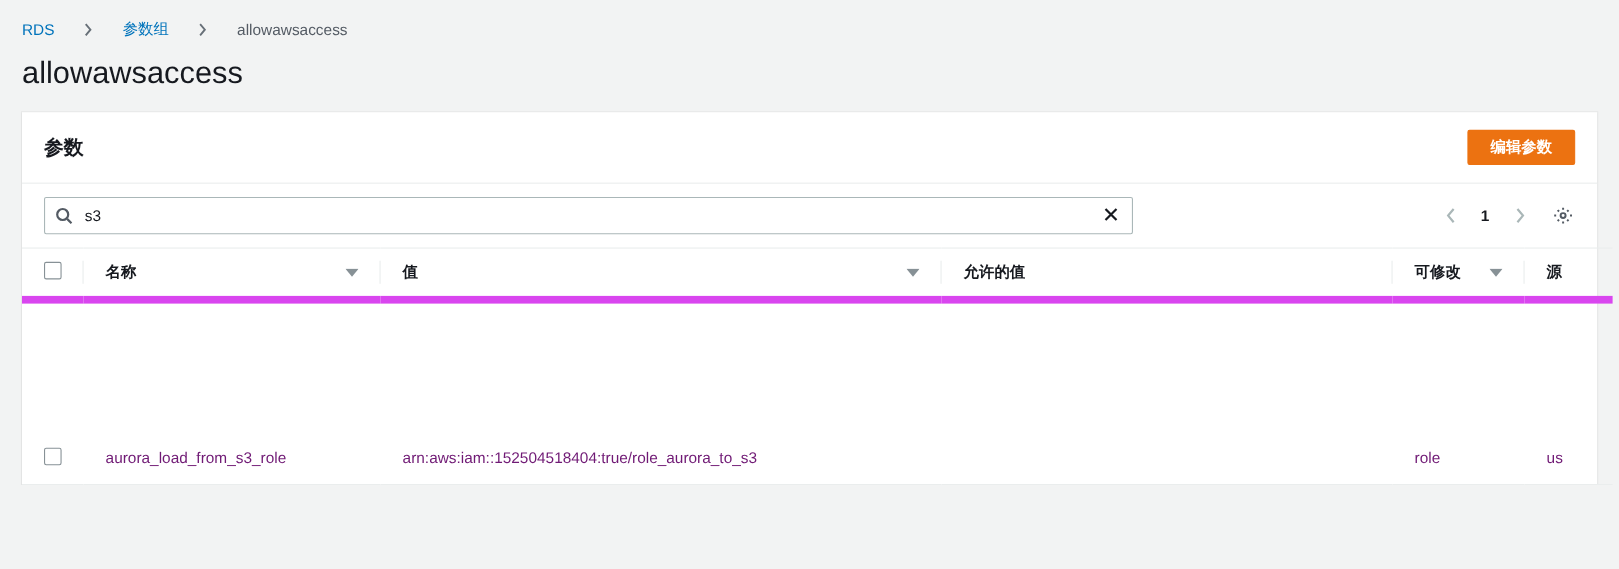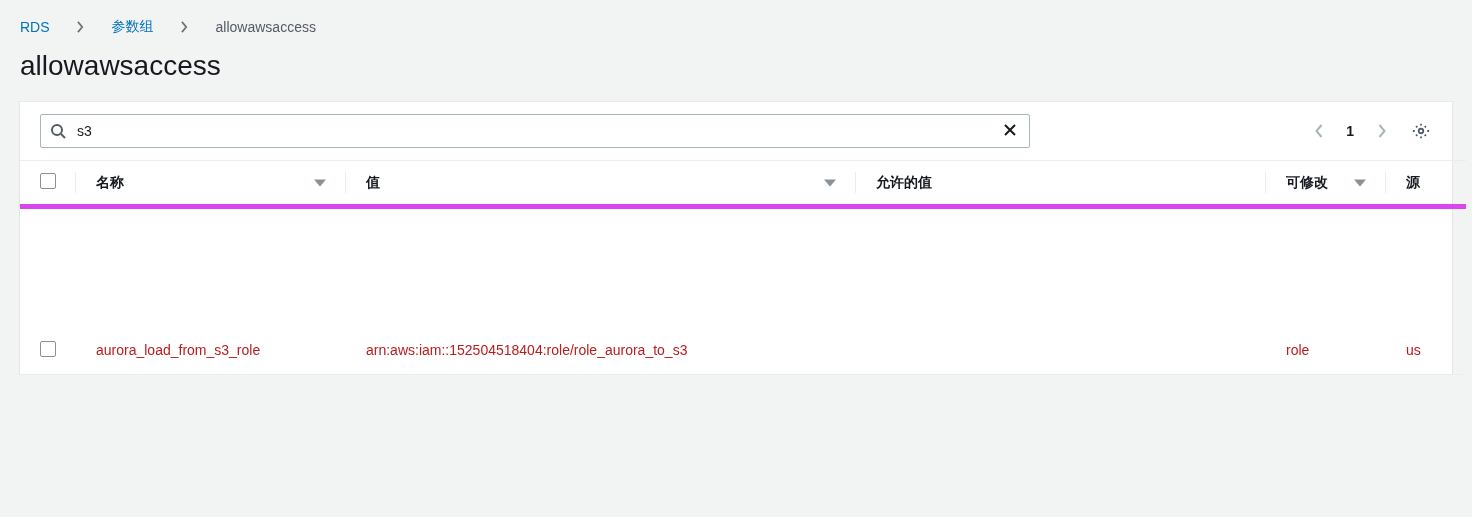--- a/index.html
+++ b/index.html
@@ -113,33 +113,33 @@
       width: 100%;
       border-collapse: collapse;
       table-layout: fixed;
     }
     .table th {
       text-align: center;
       font-size: 14px;
       font-weight: 700;
       color: #16191f;
       padding: 12px 20px;
-      border-bottom: 5px solid #d946ef;
+      border-bottom: 7px solid #d946ef;
       border-top: 1px solid #eaeded;
       position: relative;
     }
     .table th.sep::after {
       content:'';
       position:absolute;right:0;top:25%;height:50%;
       border-right:1px solid #eaeded;
     }
     .table td {
       padding: 14px 20px;
       font-size: 14px;
-      color: #b91c1c;
+      color: #701a75;
       border-bottom: 1px solid #eaeded;
       white-space: nowrap;
       overflow: hidden;
       text-overflow: ellipsis;
     }
     .spacer-row td { height: 120px; border-bottom: none; }
     .col-cb { width: 56px; text-align:center; }
     .cb {
       width: 16px; height: 16px; border: 1px solid #879196; border-radius:2px;
       display:inline-block; background:#fff; cursor:pointer;
@@ -166,20 +166,24 @@
     <svg viewBox="0 0 8 14" width="7" height="12" fill="none" stroke="currentColor" stroke-width="2">
         <path d="M1 1l5 6-5 6"></path>
       </svg>
   </span>
   <span class="current">allowawsaccess</span>
 </nav>
 
 <h1 class="page-title">allowawsaccess</h1>
 
 <section class="panel">
+  <div class="panel-header">
+    <span class="panel-title">参数</span>
+    <button class="btn-primary">编辑参数</button>
+  </div>
 
   <div class="toolbar">
     <div class="search-wrap">
       <span class="search-icon">
         <svg viewBox="0 0 16 16" width="16" height="16" fill="none" stroke="currentColor" stroke-width="2">
             <circle cx="7" cy="7" r="5"></circle>
             <path d="M11 11l4 4"></path>
           </svg>
       </span>
       <input class="search-input" type="text" value="s3" style="">
@@ -270,20 +274,20 @@
     </thead>
     <tbody>
       <tr class="spacer-row">
           <td colspan="6"></td>
         </tr>
       <tr>
         <td class="col-cb">
           <span class="cb"></span>
         </td>
         <td>aurora_load_from_s3_role</td>
-        <td>arn:aws:iam::152504518404:role/role_aurora_to_s3</td>
+        <td>arn:aws:iam::152504518404:true/role_aurora_to_s3</td>
         <td></td>
         <td>role</td>
         <td>us</td>
       </tr>
     </tbody>
   </table>
 </section>
 
 </body></html>

